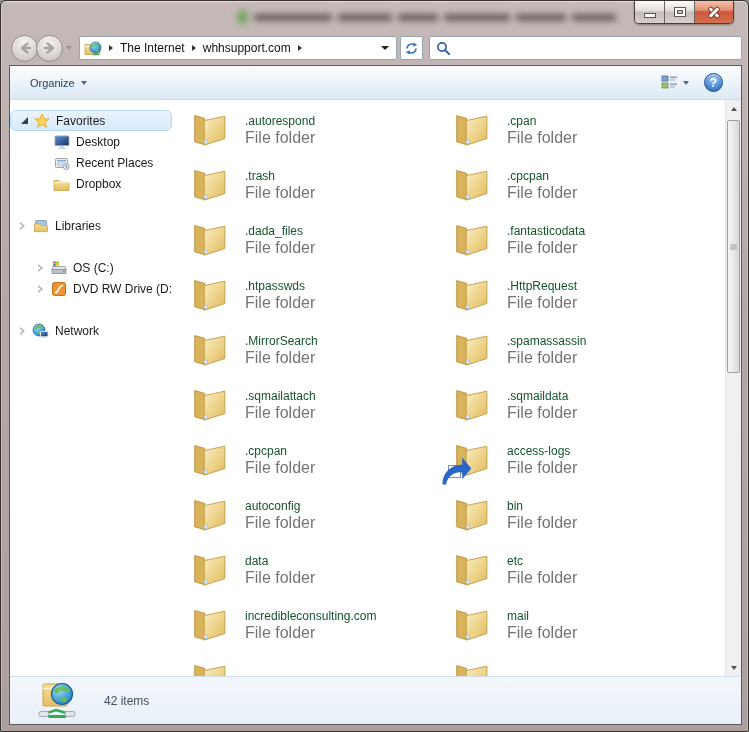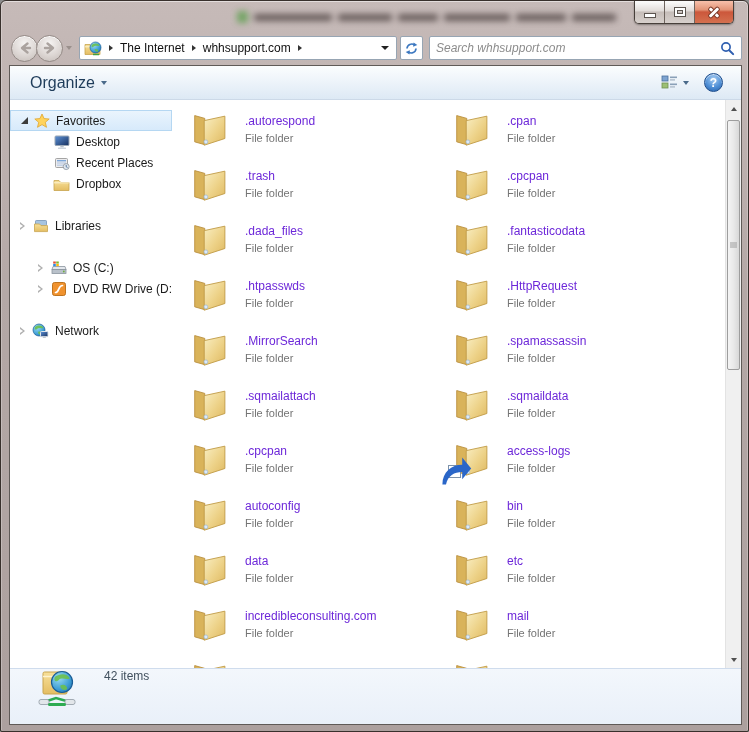--- a/index.html
+++ b/index.html
@@ -61,21 +61,21 @@
   .searchbox input::placeholder { font-style:italic; color:#8c8c8c; }
 
   
   .inner { position:absolute; left:8px; right:6px; top:64px; bottom:6px; border:1px solid #5f5a57; background:#fff;
     display:flex; flex-direction:column; }
 
   
   .toolbar { height:34px; flex:none; background:linear-gradient(180deg,#fbfdfe 0%,#eef4fa 45%,#dde9f5 100%);
     border-bottom:1px solid #ccd9e8; display:flex; align-items:center; padding:0 12px; }
   .organize { display:flex; align-items:center; gap:6px; padding:4px 8px; border-radius:3px; cursor:pointer;
-    color:#1e3c5a; font-size:16px;justify-content:flex-end; }
+    color:#1e3c5a; font-size:11px;justify-content:flex-end; }
   .caret-dn { width:0; height:0; border-left:3.5px solid transparent; border-right:3.5px solid transparent; border-top:4px solid #4a6a8a; }
   .tb-right { margin-left:auto; display:flex; align-items:center; gap:10px; }
   .viewbtn { display:flex; align-items:center; gap:5px; padding:3px 5px; cursor:pointer; }
   .helpbtn { width:19px; height:19px; border-radius:50%; border:1px solid #1c4c8c;
     background:radial-gradient(circle at 50% 30%,#a8cdf2 0%,#4f8fd6 55%,#215da9 100%);
     color:#fff; font-size:12px; font-weight:bold; display:flex; align-items:center; justify-content:center; cursor:pointer;
     box-shadow:inset 0 1px 1px rgba(255,255,255,.7); margin-right:6px; }
 
   
   .content { flex:1; display:flex; overflow:hidden; background:#fff; }
@@ -86,52 +86,52 @@
   .siderow .lbl { margin-left:6px; white-space:nowrap; overflow:hidden; }
   .tri-open { width:0; height:0; border-bottom:7px solid #3c3c3c; border-left:7px solid transparent; flex:none; }
   .tri-closed { position:relative; width:7px; height:8px; flex:none; }
   .tri-closed:before { content:""; position:absolute; left:0; top:0; width:0; height:0;
     border-top:4px solid transparent; border-bottom:4px solid transparent; border-left:5.5px solid #b0b0b0; }
   .tri-closed:after { content:""; position:absolute; left:0; top:2px; width:0; height:0;
     border-top:2px solid transparent; border-bottom:2px solid transparent; border-left:3px solid #fff; }
   .sicon { width:17px; height:16px; flex:none; margin-left:5px; display:flex; align-items:center; justify-content:center; }
   .indent1 { padding-left:38px; }
   .indent2 { padding-left:28px; }
-  .selrow { background:linear-gradient(180deg,#eaf4fd 0%,#d7eafb 100%); border:1px solid #b5d7f2; border-radius:0; }
+  .selrow { background:linear-gradient(180deg,#eaf4fd 0%,#d7eafb 100%); border:1px solid #b5d7f2; border-radius:6px; }
   .gap { height:21px; }
 
   
   .main { flex:1; position:relative; overflow:hidden; }
   .filegrid { position:absolute; left:0; top:0; right:16px; bottom:0; overflow:hidden;
     display:grid; grid-template-columns:262px 262px; grid-auto-rows:55px; padding:11px 0 0 8px; }
   .file-item { display:flex; align-items:flex-start; cursor:pointer; }
   .ficon { position:relative; width:38px; height:36px; margin-left:8px; flex:none; }
   .ficon svg { width:38px; height:36px; display:block; }
   .shortcut-badge { position:absolute; left:-2px; bottom:-1px; width:13px; height:13px; background:#fff;
     border:1px solid #7d92aa; display:flex; align-items:center; justify-content:center; }
   .ftext { margin-left:19px; display:flex; flex-direction:column; margin-top:2px; }
-  .fname { font-size:12px; color:#6d28d9; line-height:17px; white-space:nowrap; }
-  .ftype { font-size:11px; color:#747474; line-height:16px; }
+  .fname { font-size:12px; color:#14532d; line-height:17px; white-space:nowrap; }
+  .ftype { font-size:16px; color:#747474; line-height:16px; }
 
   
   .vscroll { position:absolute; top:0; right:0; width:16px; bottom:0; background:#f0f0f0; border-left:1px solid #e3e3e3; }
   .sbtn { position:absolute; left:0; width:16px; height:17px; display:flex; align-items:center; justify-content:center; }
   .sbtn.up { top:0; } .sbtn.down { bottom:0; }
   .tri-up { width:0; height:0; border-left:3.5px solid transparent; border-right:3.5px solid transparent; border-bottom:4.5px solid #505050; }
   .tri-dn2 { width:0; height:0; border-left:3.5px solid transparent; border-right:3.5px solid transparent; border-top:4.5px solid #505050; }
   .sthumb { position:absolute; left:1px; width:13px; top:20px; height:44%;
     background:linear-gradient(90deg,#f4f4f4 0%,#e9e9e9 50%,#d8d8d8 100%);
     border:1px solid #9d9d9d; border-radius:2px; }
   .grip { position:absolute; left:2px; right:2px; top:50%; transform:translateY(-50%); }
   .grip i { display:block; height:1px; background:#9d9d9d; margin:1px 0; }
 
   
-  .statusbar { height:56px; flex:none; border-top:1px solid #cfdced;
+  .statusbar { height:48px; flex:none; border-top:1px solid #cfdced;
     background:linear-gradient(180deg,#f3f7fc 0%,#e9f0f9 100%);
-    display:flex; align-items:flex-start; }
+    display:flex; align-items:center; }
   .status-icon { margin-left:26px; width:42px; height:40px; flex:none; }
   .status-text { margin-left:26px; font-size:12px; color:#41505e; }
 
   svg { overflow:visible; }
 </style>
 </head>
 <body>
 
 <svg width="0" height="0" style="position:absolute" aria-hidden="true">
   <defs>
@@ -232,21 +232,20 @@
     <div class="refreshbtn">
       <svg width="15" height="15" viewBox="0 0 16 16">
         <path d="M3.2 8 a5 5 0 0 1 8.2-3.6" stroke="#3c78c0" stroke-width="1.8" fill="none"></path>
         <polygon points="10.2,1.6 14.2,4.2 9.8,6.2" fill="#3c78c0"></polygon>
         <path d="M12.8 8 a5 5 0 0 1 -8.2 3.6" stroke="#3c78c0" stroke-width="1.8" fill="none"></path>
         <polygon points="5.8,14.4 1.8,11.8 6.2,9.8" fill="#3c78c0"></polygon>
       </svg>
     </div>
 
     <div class="searchbox">
-      <input type="text" placeholder="Search whhsupport.com" style="">
       <svg width="15" height="15" viewBox="0 0 16 16">
         <circle cx="6.4" cy="6.4" r="4.4" stroke="#2f5fb0" stroke-width="1.8" fill="none"></circle>
         <line x1="9.8" y1="9.8" x2="14" y2="14" stroke="#2f5fb0" stroke-width="2.2" stroke-linecap="round"></line>
       </svg>
     </div>
   </div>
 
   <div class="inner">
 
     <div class="toolbar">

